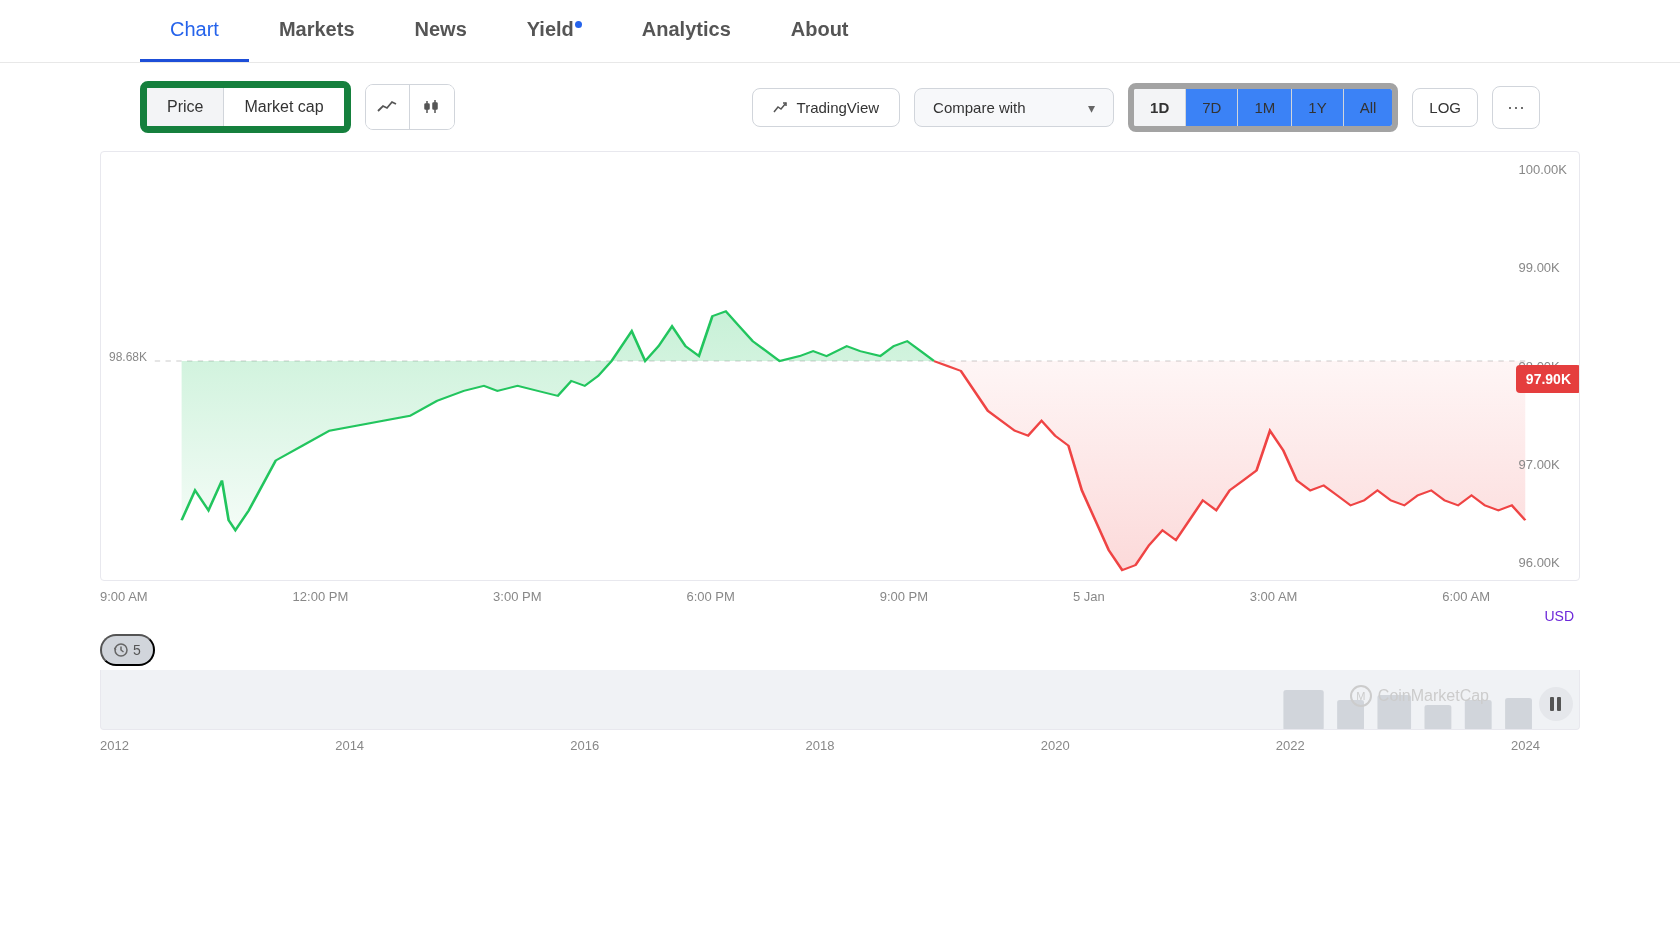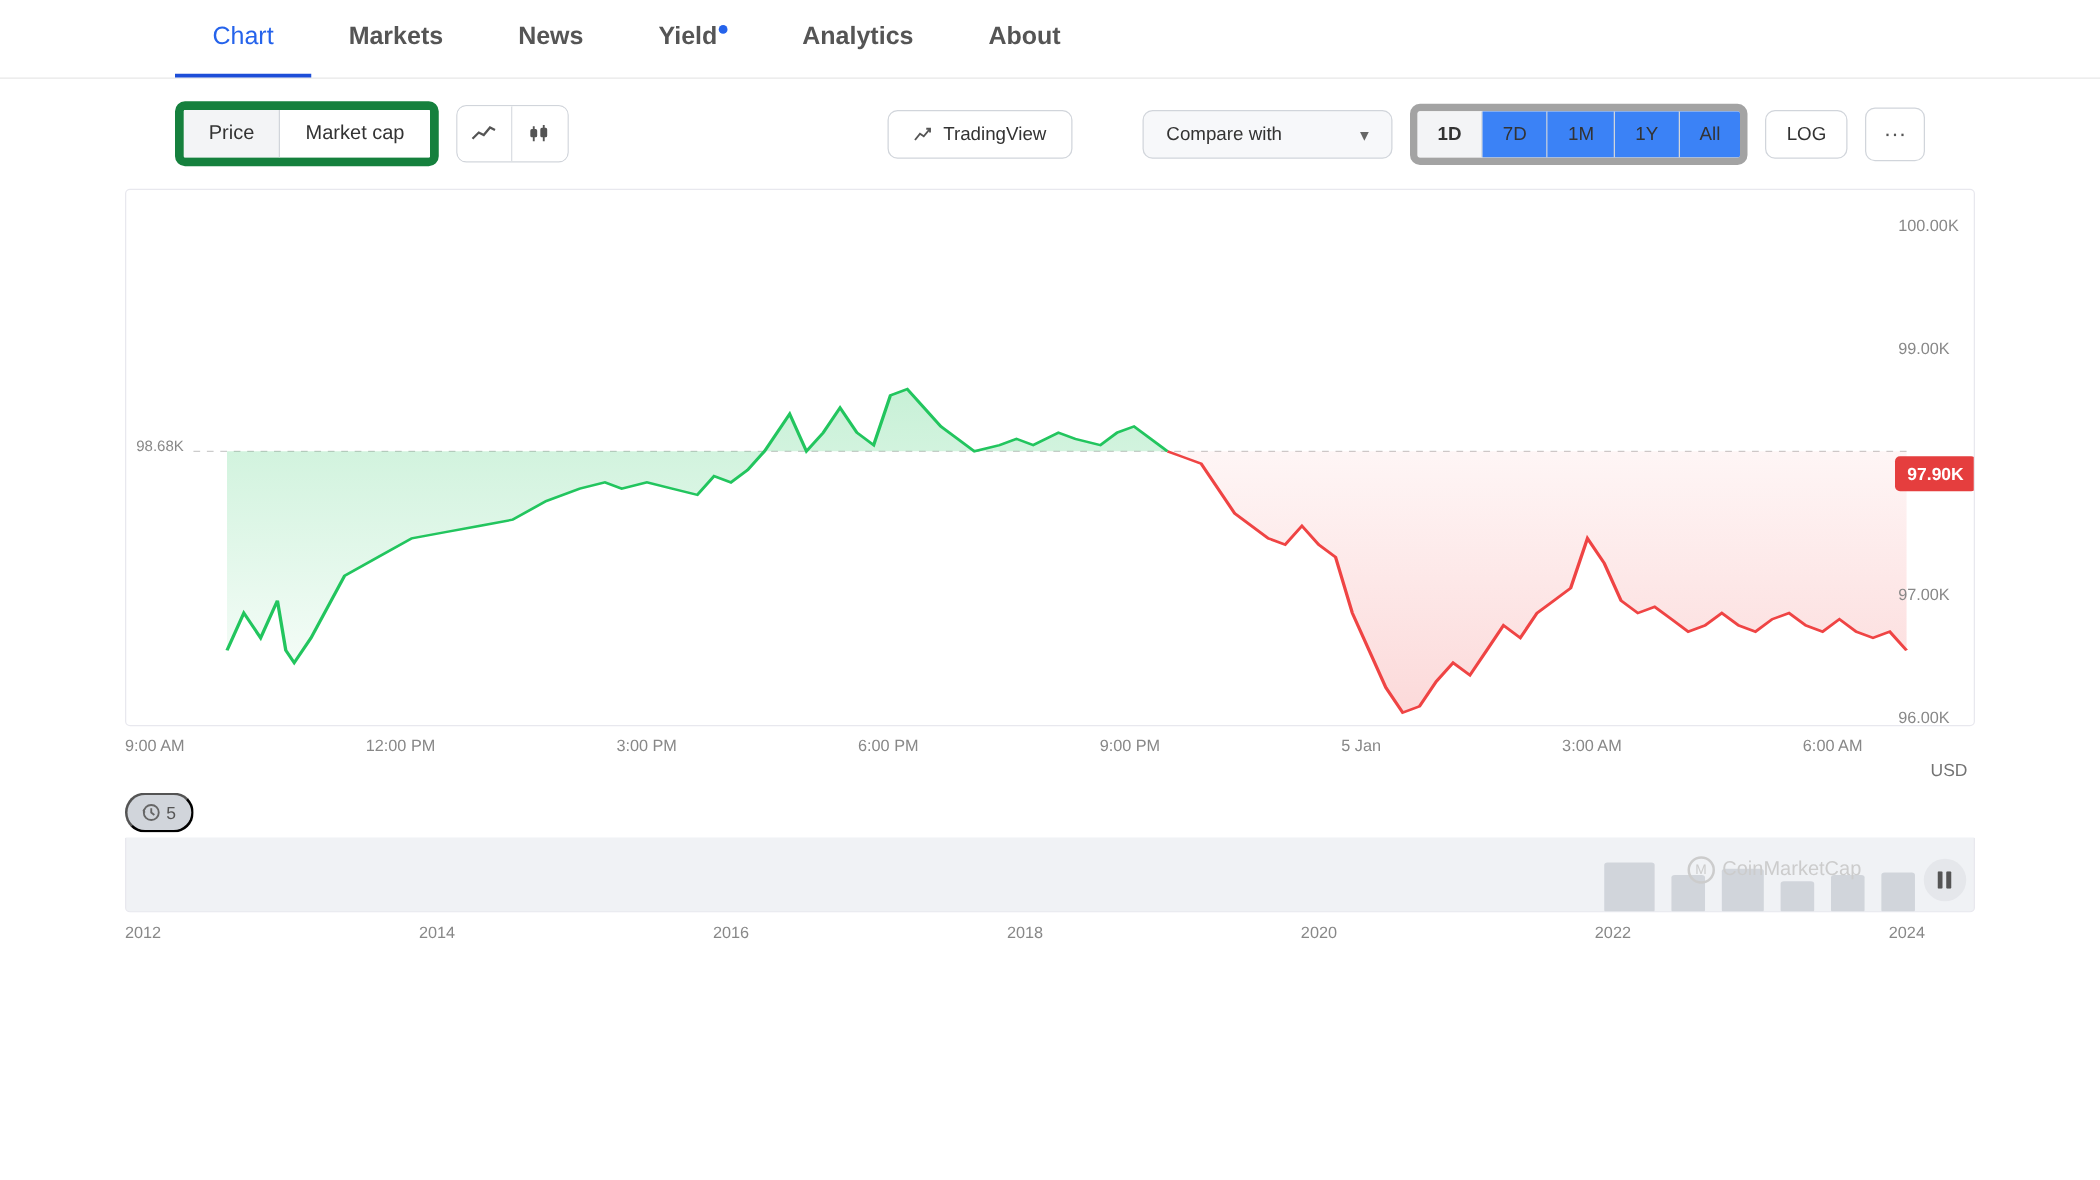--- a/index.html
+++ b/index.html
@@ -23,21 +23,21 @@
 
     .icon-btn { display: flex; align-items: center; justify-content: center; width: 44px; height: 44px; border: 1px solid #d1d5db; border-radius: 8px; background: #fff; cursor: pointer; font-size: 18px; }
     .icon-btn-group { display: flex; border: 1px solid #d1d5db; border-radius: 8px; overflow: hidden; }
     .icon-btn-group .icon-btn { border: none; border-radius: 0; }
     .icon-btn-group .icon-btn:not(:last-child) { border-right: 1px solid #d1d5db; }
 
     .spacer { flex: 1; }
 
     .tradingview-btn { display: flex; align-items: center; gap: 8px; padding: 10px 20px; border: 1px solid #d1d5db; border-radius: 8px; background: #fff; cursor: pointer; font-size: 15px; color: #333; }
 
-    .compare-btn { display: flex; align-items: flex-end; gap: 10px; padding: 10px 18px; border: 1px solid #d1d5db; border-radius: 8px; background: #f7f8fa; cursor: pointer; font-size: 15px; color: #333; min-width: 200px; margin-left: 42px; }
+    .compare-btn { display: flex; align-items: flex-end; gap: 10px; padding: 10px 18px; border: 1px solid #d1d5db; border-radius: 8px; background: #f7f8fa; cursor: pointer; font-size: 15px; color: #333; min-width: 200px; }
     .compare-btn .chevron { margin-left: auto; font-size: 14px; color: #666; }
 
     .time-group { display: flex; align-items: center; border: 6px solid #a3a3a3; border-radius: 8px; overflow: hidden; }
     .time-btn { padding: 10px 16px; font-size: 15px; background: #3b82f6; border: none; border-right: 1px solid #d1d5db; cursor: pointer; color: #333; }
     .time-btn:last-child { border-right: none; }
     .time-btn.active { background: #f3f4f6; font-weight: 600; }
 
     .log-btn { padding: 10px 16px; font-size: 15px; background: #fff; border: 1px solid #d1d5db; border-radius: 8px; cursor: pointer; color: #333; }
     .more-btn { padding: 10px 14px; font-size: 18px; background: #fff; border: 1px solid #d1d5db; border-radius: 8px; cursor: pointer; color: #555; }
 
@@ -160,41 +160,41 @@
         <path d="M60,370 L70,340 L80,360 L90,330 L95,370 L100,380 L110,360 L130,310 L150,295 L170,280 L190,275 L210,270 L230,265 L250,250 L270,240 L285,235 L295,240 L310,235 L325,240 L340,245 L350,230 L360,235 L370,225 L380,210 L395,180 L405,210 L415,195 L425,175 L435,195 L445,205 L455,165 L465,160 L475,175 L485,190 L495,200 L505,210 L520,205 L530,200 L540,205 L555,195 L565,200 L580,205 L590,195 L600,190 L610,200 L620,210 L620,210 L505,210 L380,210 L60,210 Z" fill="url(#greenGrad)"></path>
 
         <path d="M60,370 L70,340 L80,360 L90,330 L95,370 L100,380 L110,360 L130,310 L150,295 L170,280 L190,275 L210,270 L230,265 L250,250 L270,240 L285,235 L295,240 L310,235 L325,240 L340,245 L350,230 L360,235 L370,225 L380,210 L395,180 L405,210 L415,195 L425,175 L435,195 L445,205 L455,165 L465,160 L475,175 L485,190 L495,200 L505,210 L520,205 L530,200 L540,205 L555,195 L565,200 L580,205 L590,195 L600,190 L610,200 L620,210" fill="none" stroke="#22c55e" stroke-width="2"></path>
 
         <path d="M620,210 L630,215 L640,220 L660,260 L680,280 L690,285 L700,270 L710,285 L720,295 L730,340 L740,370 L750,400 L760,420 L770,415 L780,395 L790,380 L800,390 L810,370 L820,350 L830,360 L840,340 L850,330 L860,320 L870,280 L880,300 L890,330 L900,340 L910,335 L920,345 L930,355 L940,350 L950,340 L960,350 L970,355 L980,345 L990,340 L1000,350 L1010,355 L1020,345 L1030,355 L1040,360 L1050,355 L1060,370 L1060,210 L620,210 Z" fill="url(#redGrad)"></path>
 
         <path d="M620,210 L630,215 L640,220 L660,260 L680,280 L690,285 L700,270 L710,285 L720,295 L730,340 L740,370 L750,400 L760,420 L770,415 L780,395 L790,380 L800,390 L810,370 L820,350 L830,360 L840,340 L850,330 L860,320 L870,280 L880,300 L890,330 L900,340 L910,335 L920,345 L930,355 L940,350 L950,340 L960,350 L970,355 L980,345 L990,340 L1000,350 L1010,355 L1020,345 L1030,355 L1040,360 L1050,355 L1060,370" fill="none" stroke="#ef4444" stroke-width="2"></path>
       </svg>
 
       
-      <div style="position:absolute;right:8px;top:11px;height:100%;display:flex;flex-direction:column;justify-content:space-between;padding:10px 4px;font-size:13px;color:#888;">
+      <div style="position:absolute;right:8px;top:0;height:100%;display:flex;flex-direction:column;justify-content:space-between;padding:10px 4px;font-size:13px;color:#888;">
         <span>100.00K</span>
         <span>99.00K</span>
         <span>98.00K</span>
         <span>97.00K</span>
         <span>96.00K</span>
       </div>
     </div>
 
     <div style="display:flex;justify-content:space-between;padding:8px 0;font-size:13px;color:#888;padding-right:90px;">
       <span>9:00 AM</span>
       <span>12:00 PM</span>
       <span>3:00 PM</span>
       <span>6:00 PM</span>
       <span>9:00 PM</span>
       <span>5 Jan</span>
       <span>3:00 AM</span>
       <span>6:00 AM</span>
     </div>
 
-    <div style="text-align:right;padding-right:6px;font-size:14px;color:#737373;font-weight:500;margin-top:-4px;">USD</div>
+    <div style="text-align:right;padding-right:6px;font-size:14px;color:#6d28d9;font-weight:500;margin-top:-4px;">USD</div>
 
     <div style="display:flex;align-items:center;gap:10px;margin-top:10px;">
       <button class="history-badge">
         <svg width="14" height="14" viewBox="0 0 14 14" fill="none" stroke="#666" stroke-width="1.5">
           <circle cx="7" cy="7" r="6"></circle>
           <polyline points="7,3.5 7,7 9.5,9"></polyline>
           <path d="M2 7 L0.5 5.5 L2 4" stroke-width="1.2"></path>
         </svg>
         <span>5</span>
       </button>

